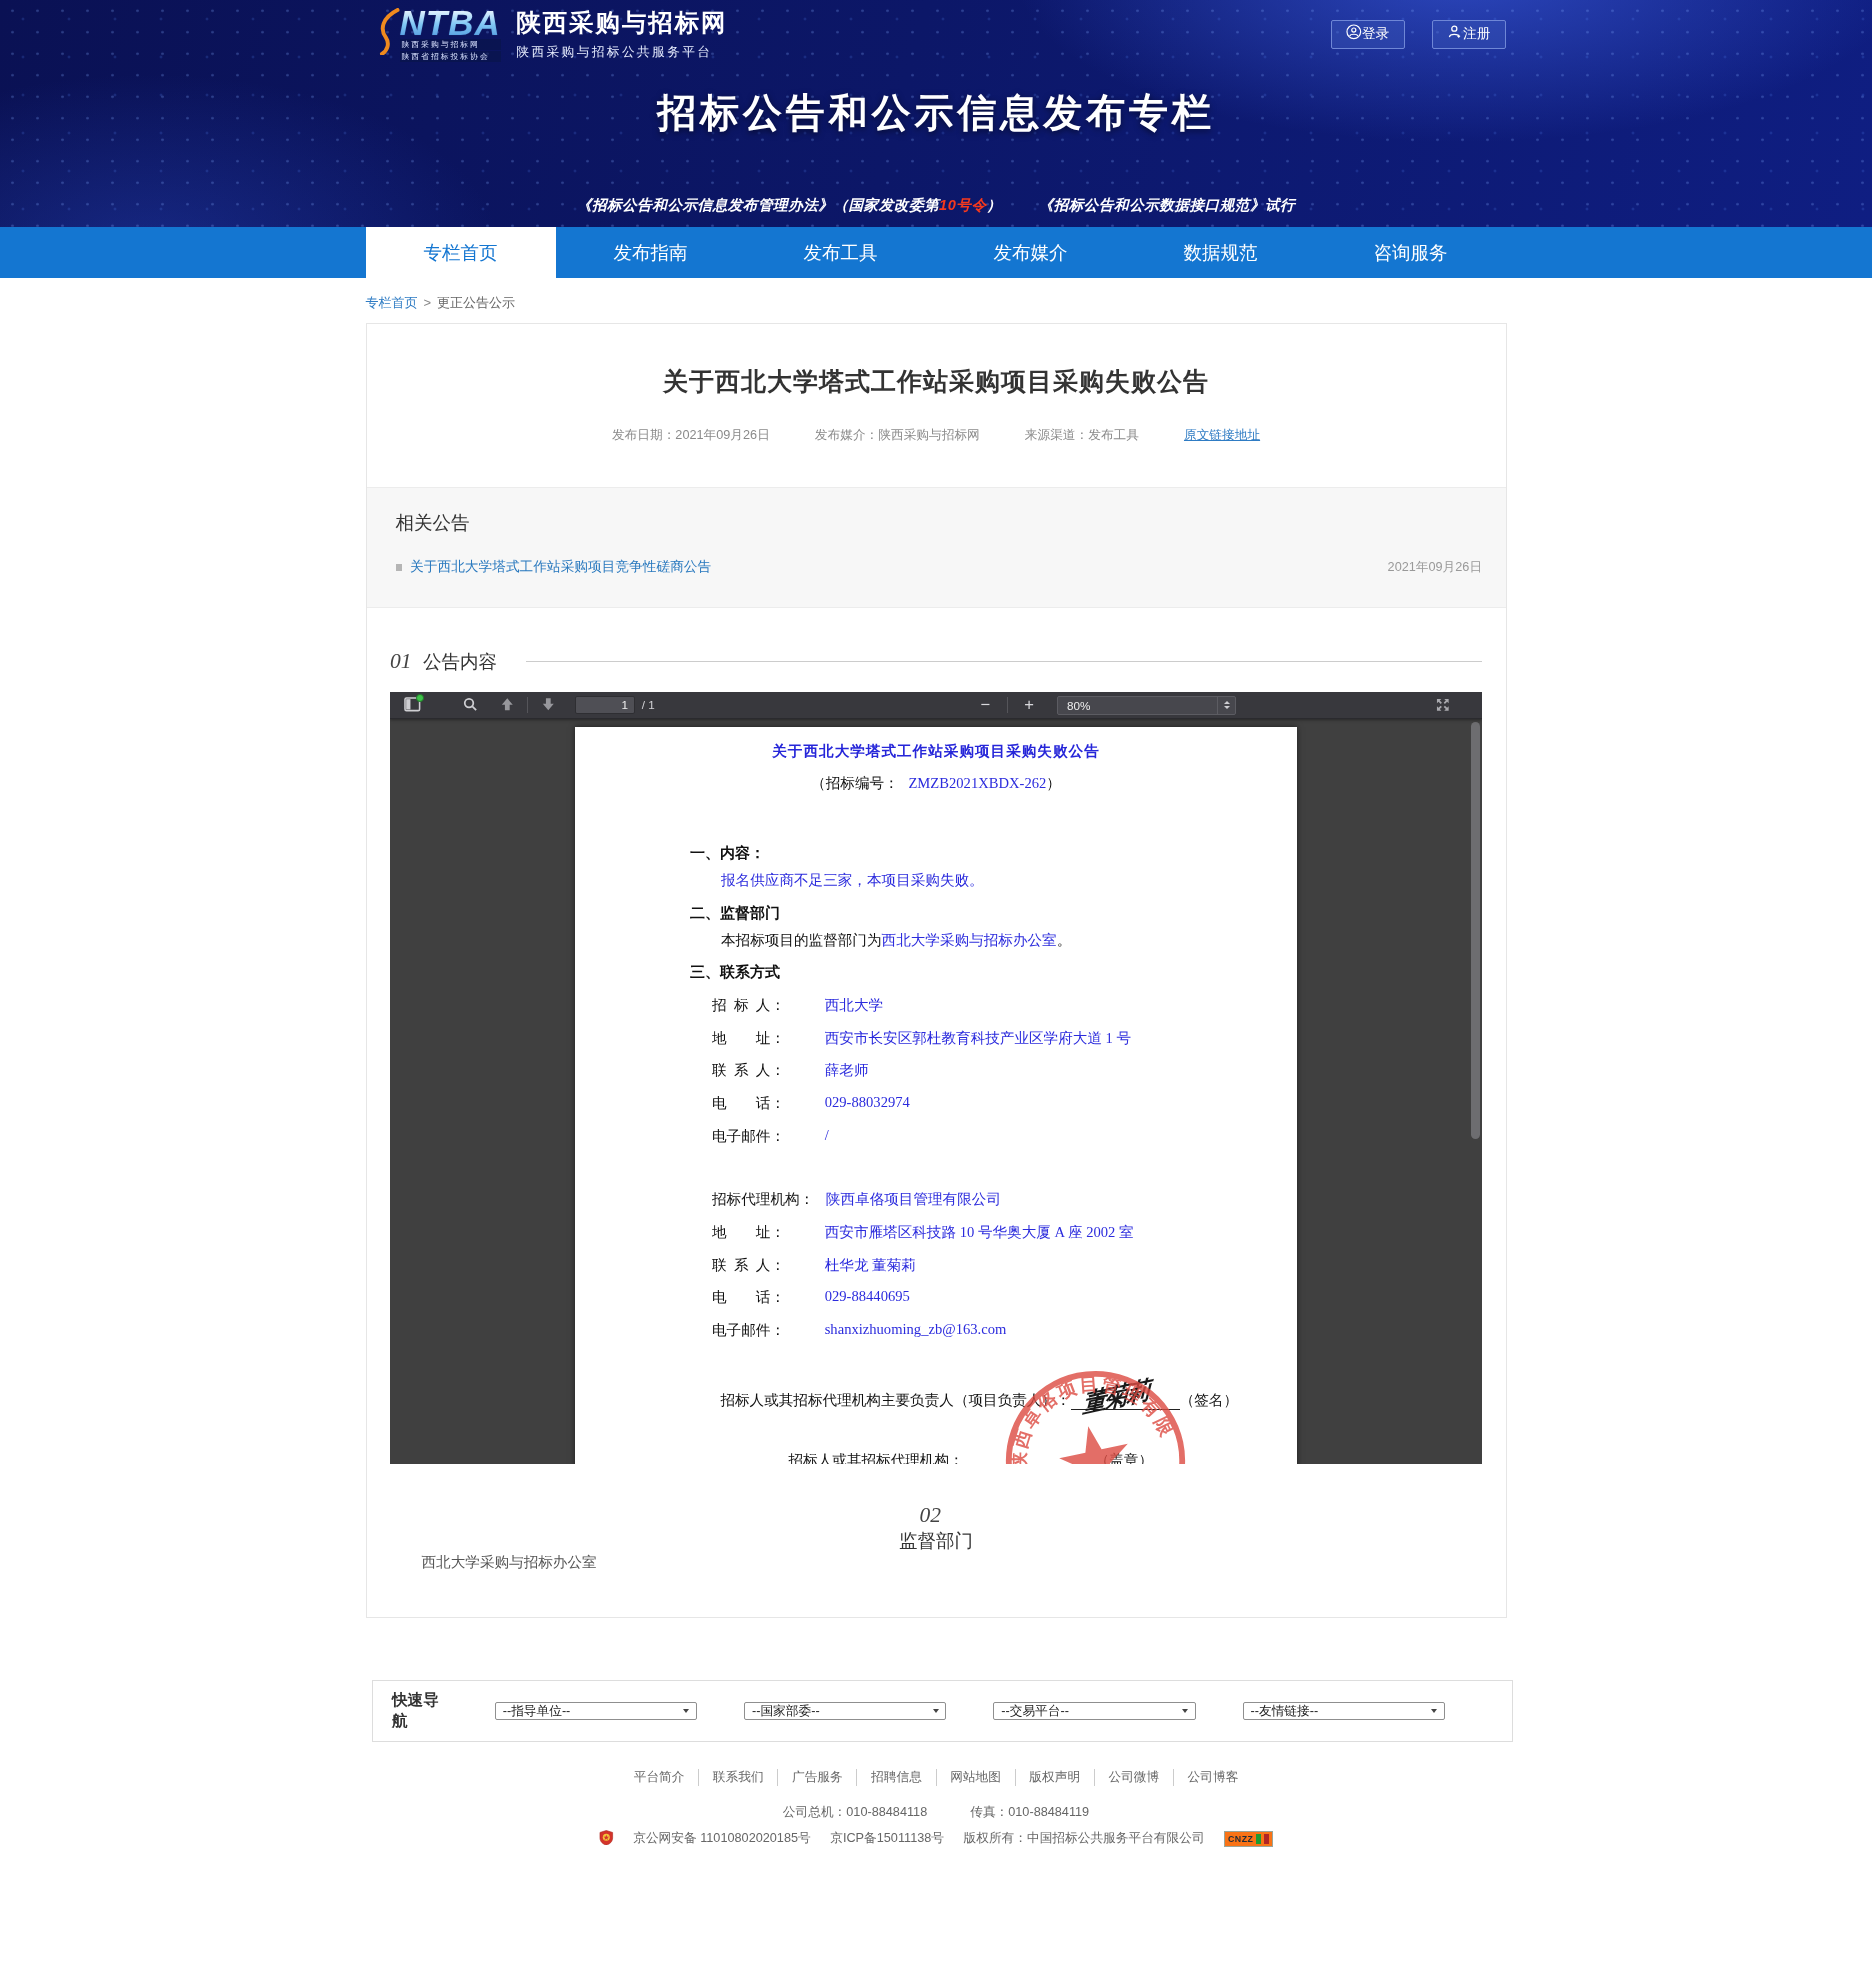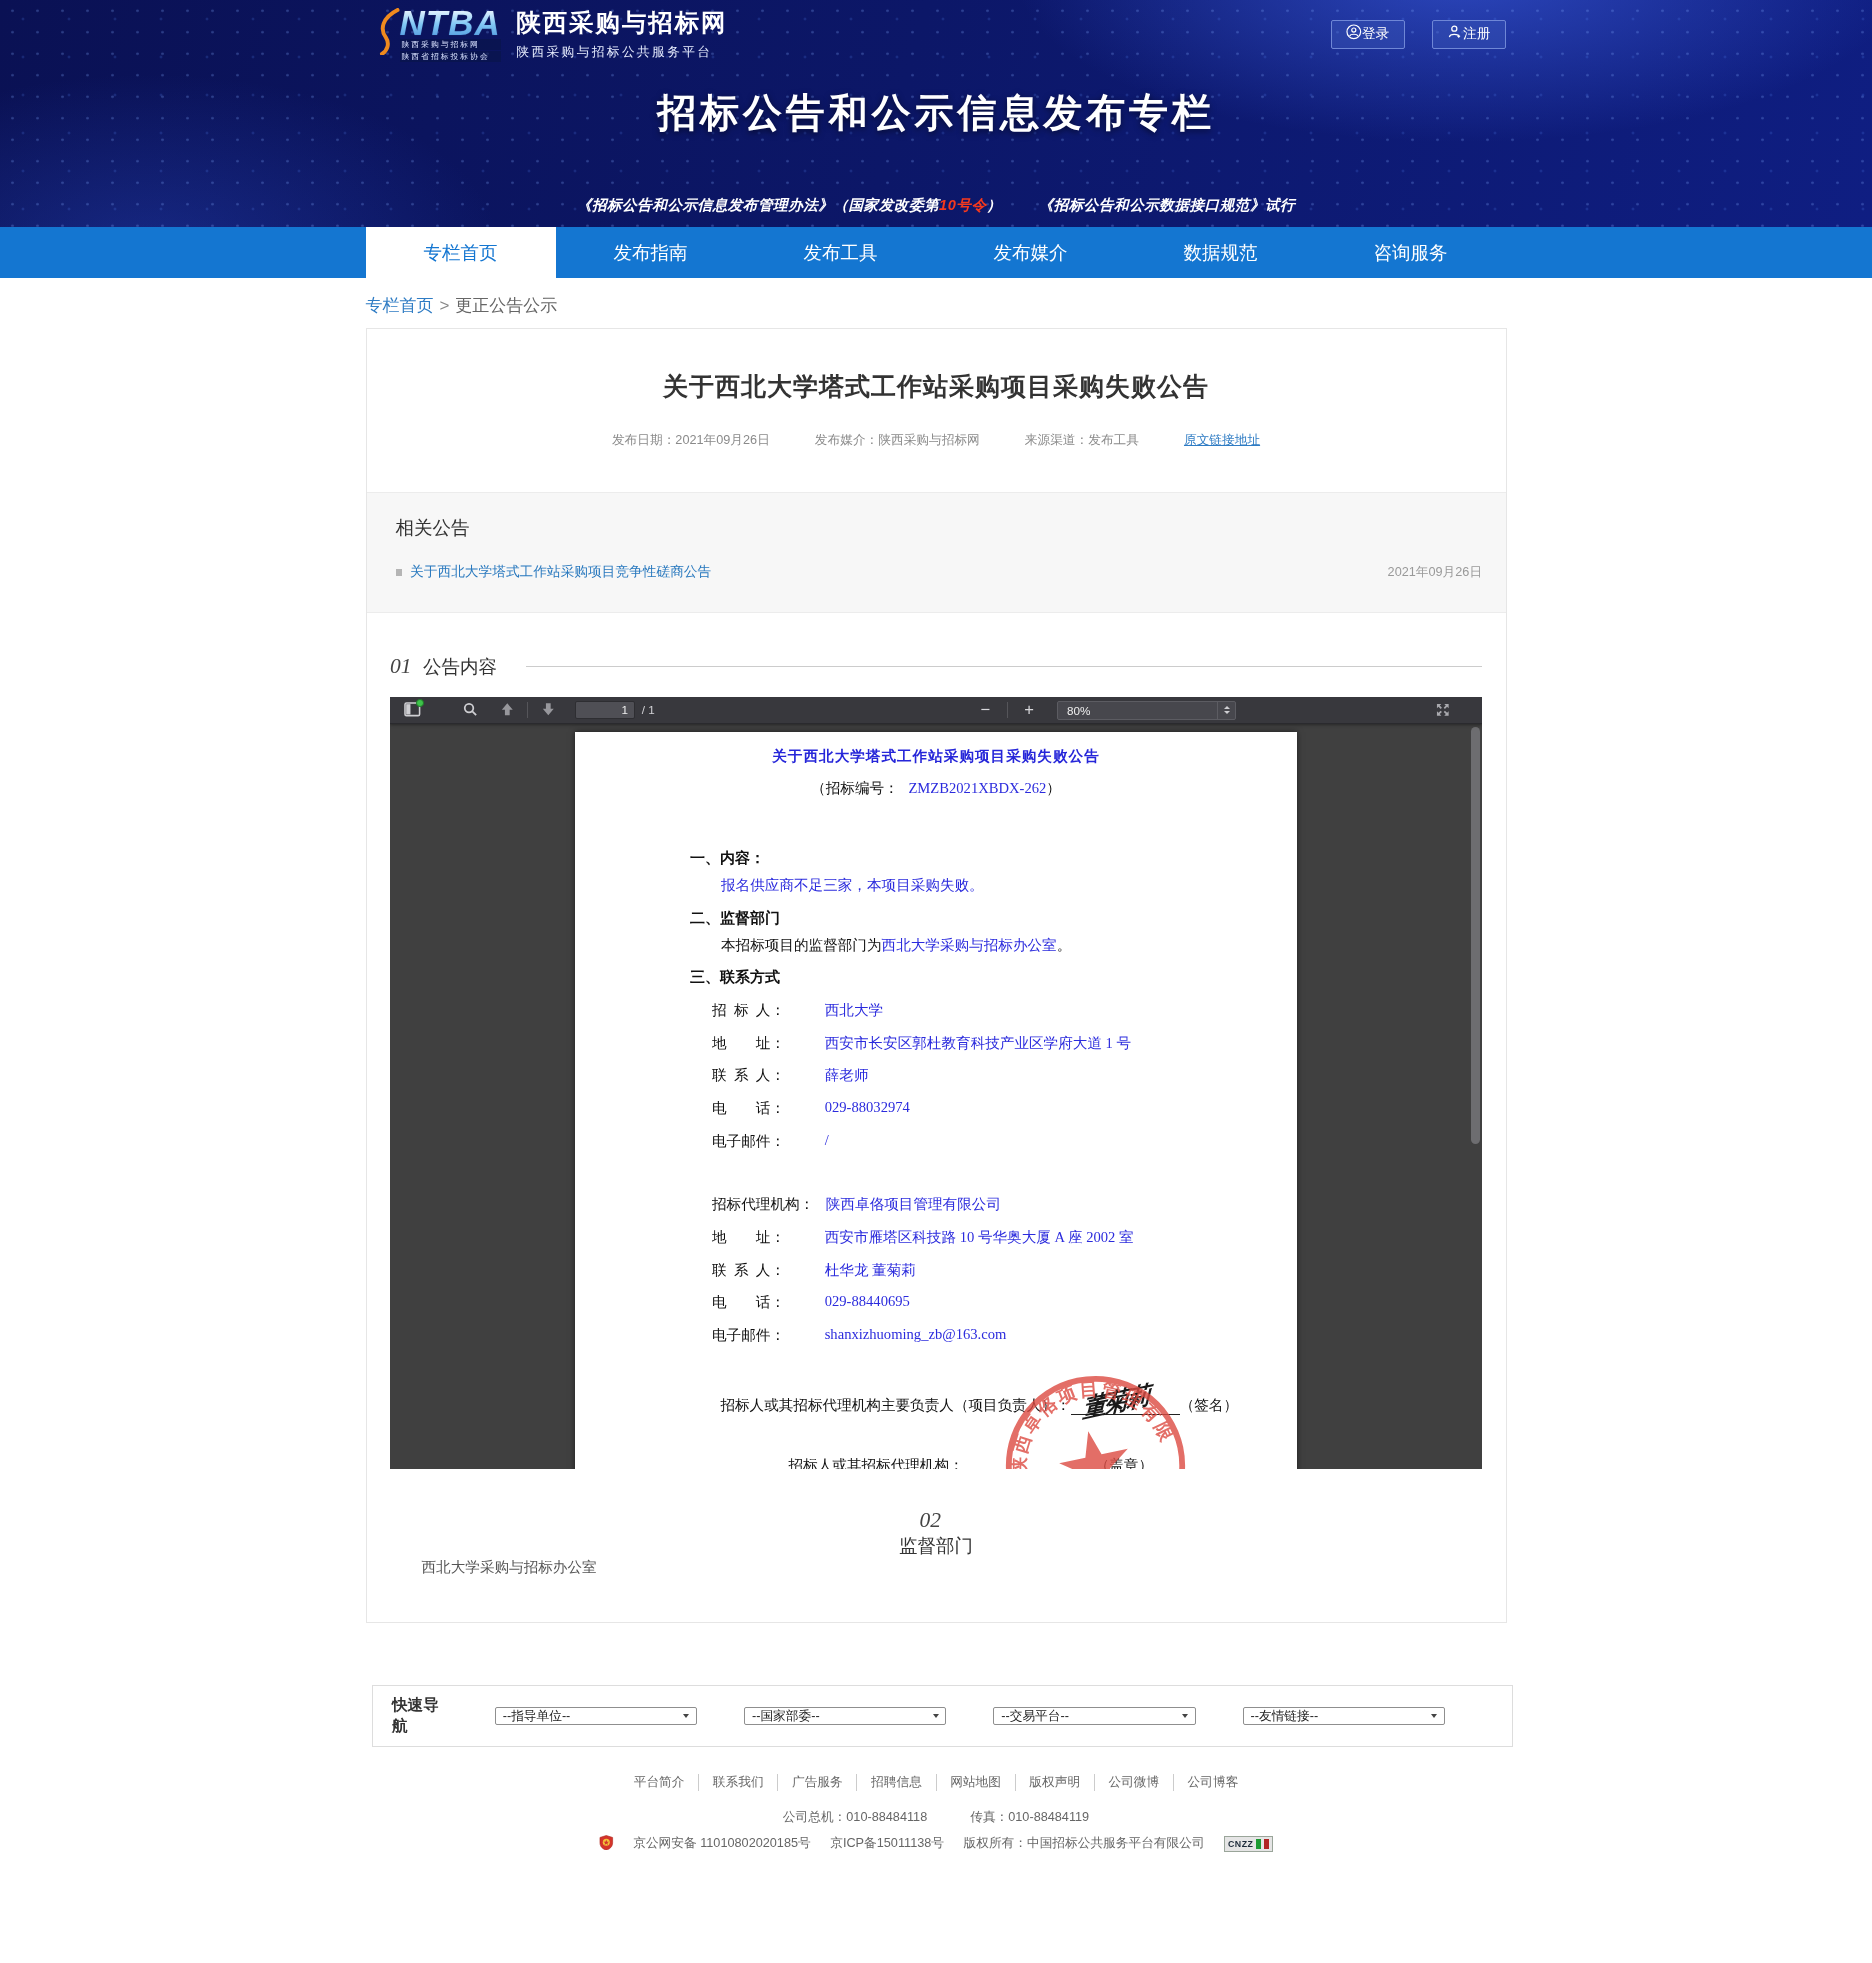--- a/index.html
+++ b/index.html
@@ -39,21 +39,21 @@
   .banner-links .red { color:#f6391d; }
 
   
   .navbar { height:51px; background:#1476d1; }
   .nav-inner { width:1141px; margin:0 auto; display:flex; }
   .nav-tab { width:190px; line-height:51px; text-align:center; color:#fff; font-size:18.5px; cursor:pointer; }
   .nav-tab.active { background:#fff; color:#1476d1; }
 
   
   .main { width:1141px; margin:0 auto; }
-  .breadcrumb { margin:15.6px 0 11.7px; font-size:17px; color:#666; }
+  .breadcrumb { margin:15.6px 0 11.7px; font-size:13px; color:#666; }
   .breadcrumb a { color:#2f7cc4; }
   .breadcrumb .sep { margin:0 5.9px; color:#888; }
 
   .card { border:1px solid #e6e6e6; background:#fff; padding-bottom:45px; }
   .article-head { padding:41px 23.4px 43px; }
   .article-title { text-align:center; font-size:25px; font-weight:700; color:#333; letter-spacing:1px; }
   .article-meta { margin-top:29px; display:flex; justify-content:center; gap:45px; font-size:12.7px; color:#8a8a8a; }
   .article-meta .origin { color:#2f7cc4; text-decoration:underline; }
 
   .related { background:#f7f7f7; border-top:1px solid #ececec; border-bottom:1px solid #ececec; padding:21.5px 23.4px 31px 29px; }
@@ -129,21 +129,21 @@
   .qselect .qarrow { width:0; height:0; border-left:3.9px solid transparent; border-right:3.9px solid transparent; border-top:4.9px solid #444; }
 
   
   .footer { padding-top:27px; text-align:center; }
   .f-links { display:flex; justify-content:center; align-items:center; font-size:12.7px; color:#666; }
   .f-links a { color:#666; padding:0 13.7px; }
   .f-links a:not(:last-child) { border-right:1px solid #ccc; }
   .f-phones { margin-top:17.6px; font-size:12.7px; color:#666; display:flex; justify-content:center; gap:43px; }
   .f-beian { margin-top:8.8px; display:flex; justify-content:center; align-items:center; gap:19.5px; font-size:12.7px; color:#666; }
   .f-beian a { color:#666; }
-  .cnzz { display:inline-flex; align-items:center; height:15.6px; border:1px solid #9aa59a; background:#e5e5e5; padding:0 2.9px; gap:2.9px; }
+  .cnzz { display:inline-flex; align-items:center; height:15.6px; border:1px solid #9aa59a; background:#f97316; padding:0 2.9px; gap:2.9px; }
   .cnzz .ctext { font-size:8.8px; font-weight:700; color:#1d2b3a; letter-spacing:0.5px; }
   .cnzz .bar1 { width:4.9px; height:9.8px; background:#1c9a32; }
   .cnzz .bar2 { width:4.9px; height:9.8px; background:#b02424; }
 </style>
 </head>
 <body>
 
 <div class="banner">
   <div class="logo">
     <div class="logo-mark">

